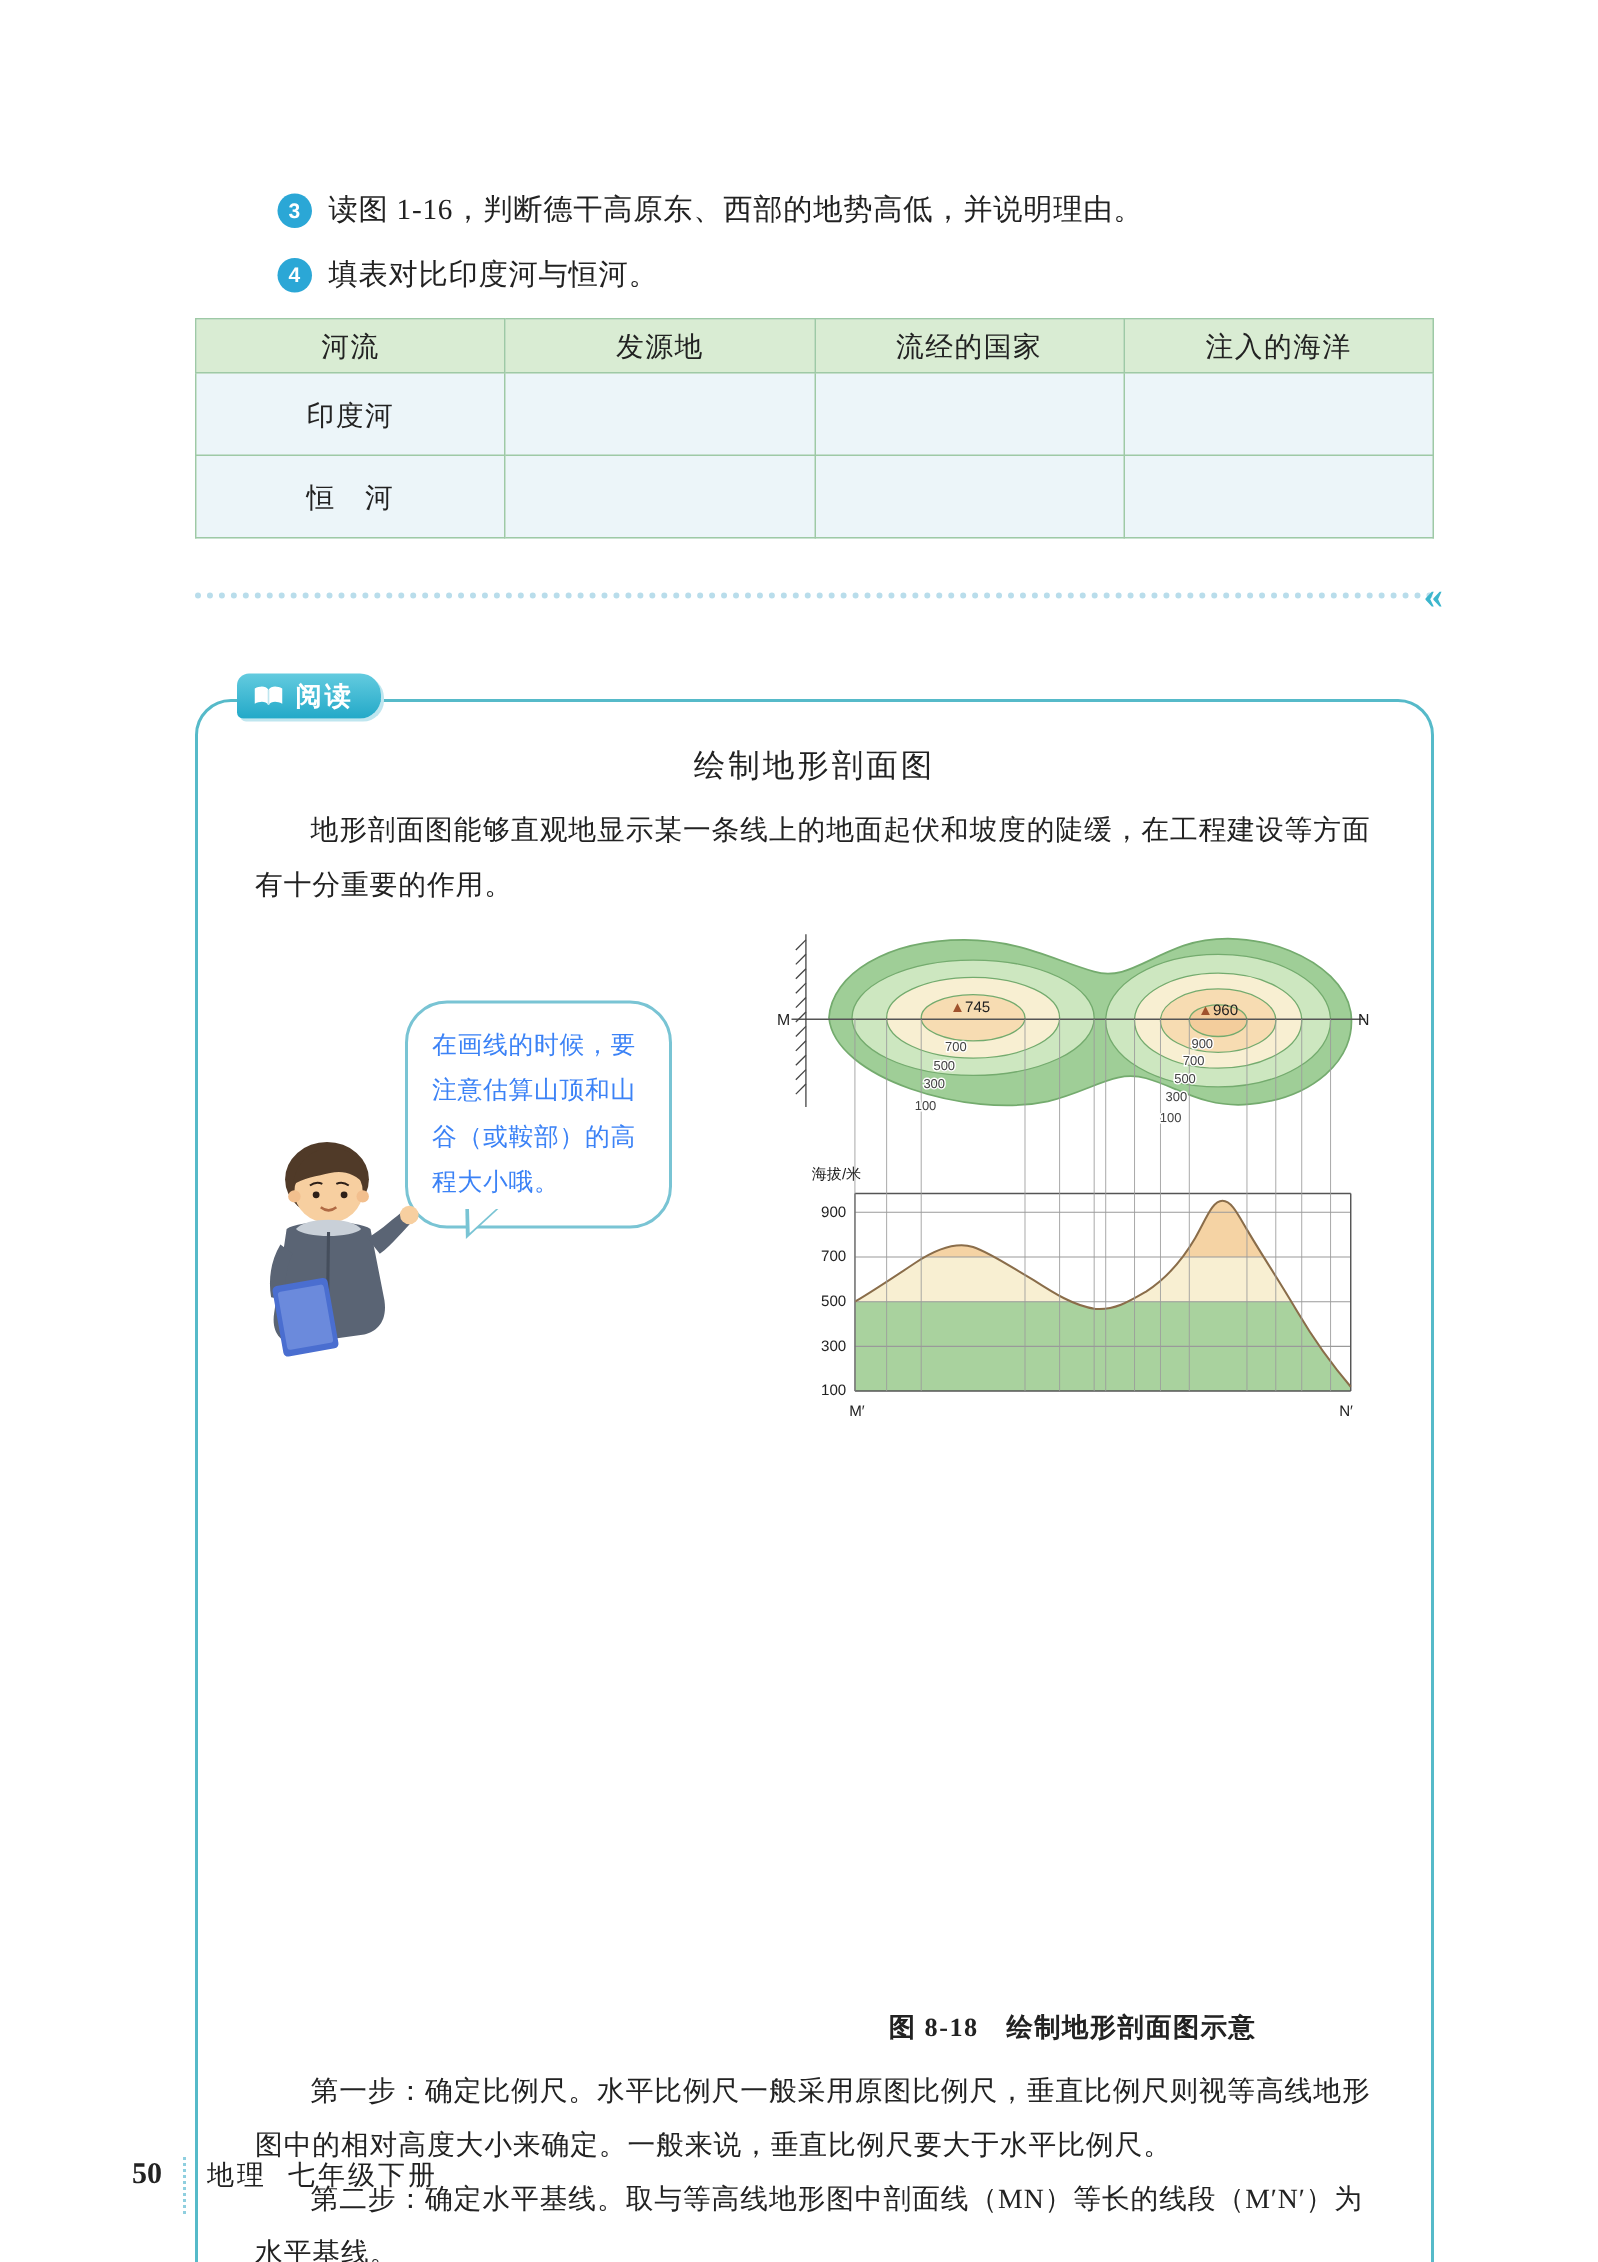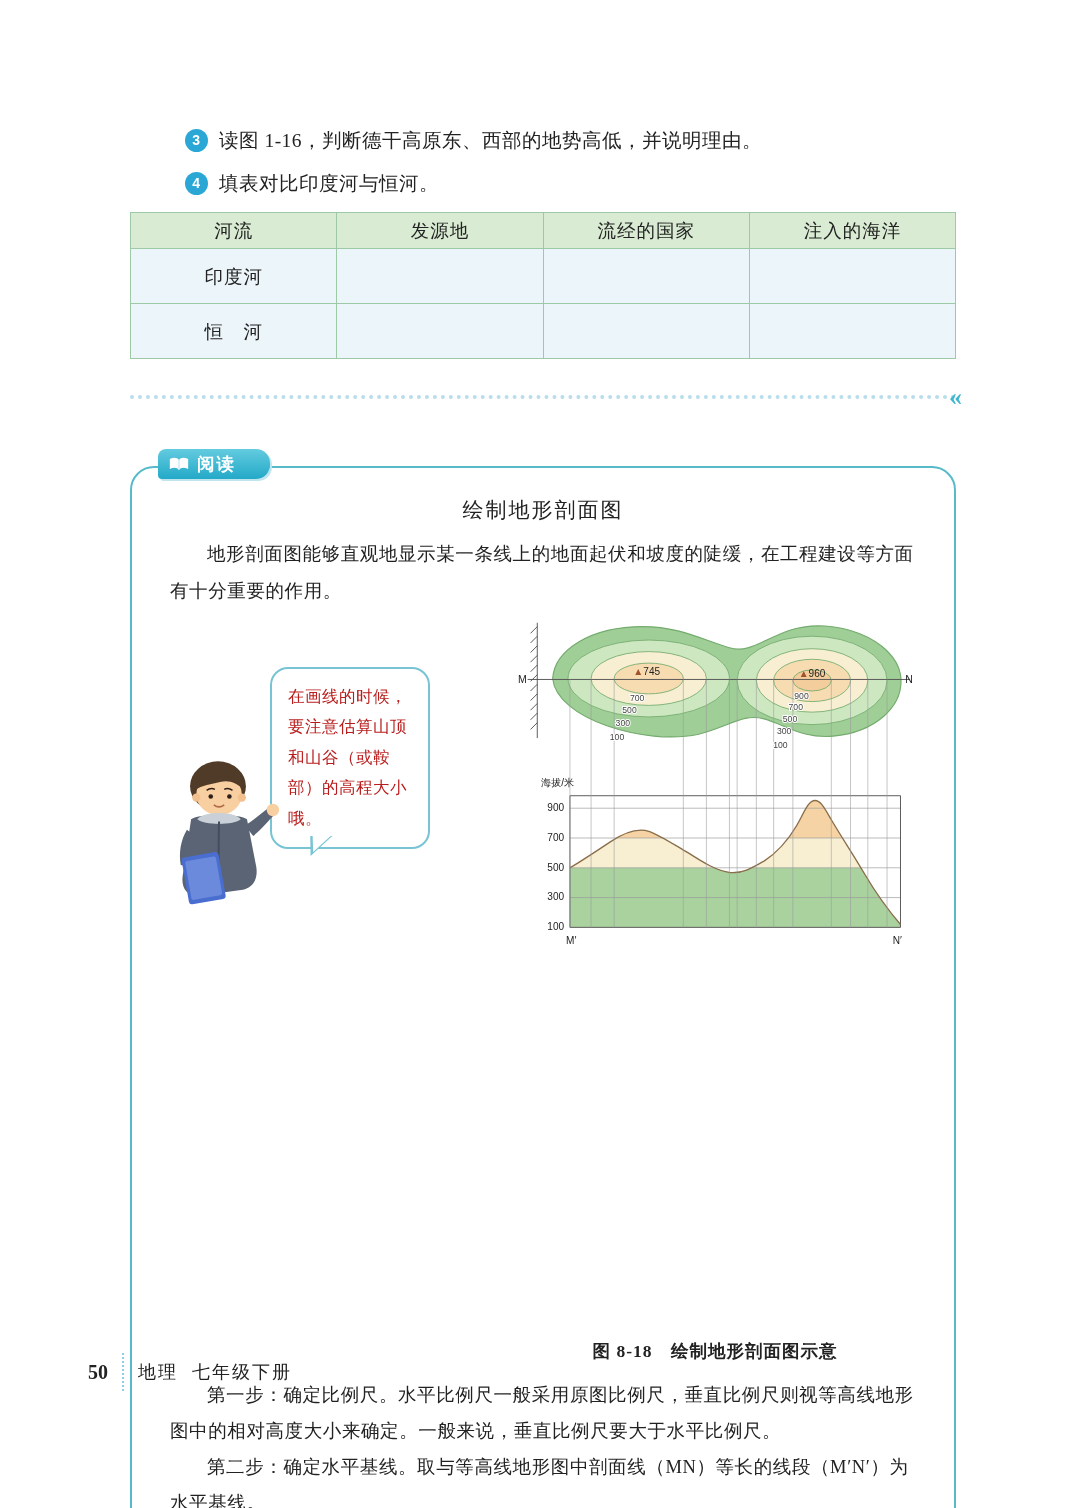--- a/index.html
+++ b/index.html
@@ -17,44 +17,44 @@
   table.cmp { width:100%; border-collapse:collapse; margin-top:10px; }
   table.cmp th, table.cmp td { border:1px solid #9ec9a6; text-align:center; font-size:18.5px; font-weight:normal; letter-spacing:1px; }
   table.cmp th { background:#d9ecd3; height:36px; }
   table.cmp td { background:#ecf5f9; height:55px; }
 
   
   .divider { position:relative; margin-top:36px; border-top:4px dotted #b9ddeb; }
   .divider .chev { position:absolute; right:-6px; top:-17px; color:#3cb6cd; font-size:26px; font-weight:bold; }
 
   
-  .badge { position:relative; margin:50px 0 0 28px; width:112px; height:30px; border-radius:8px 14px 14px 4px;
+  .badge { position:relative; margin:50px 0 0 28px; width:96px; height:30px; border-radius:8px 14px 14px 4px;
            background:linear-gradient(180deg,#63cbdf 0%, #23a9c8 100%); display:flex; align-items:center; gap:7px;
            padding-left:10px; z-index:2; box-shadow:2px 2px 0 #bfe6ef; }
   .badge .label { color:#fff; font-weight:bold; font-size:17.5px; letter-spacing:2px; font-family:"Liberation Sans", sans-serif; }
 
   
   .rbox { margin-top:-13px; border:2px solid #56bac9; border-radius:24px; padding:28px 38px 30px; background:#fff; }
   .rtitle { text-align:center; font-size:21px; font-weight:normal; letter-spacing:2px; margin-bottom:12px; }
   .para { text-indent:2em; font-size:18.5px; line-height:1.95; letter-spacing:0.6px; }
 
   
   .figure { position:relative; height:372px; margin-top:8px; }
-  .bubble { position:absolute; left:100px; top:50px; width:160px; border:2px solid #79c4d4; border-radius:18px;
-            background:#fff; padding:13px 16px; font-size:16.5px; line-height:1.85; color:#b91c1c; letter-spacing:0.5px; }
+  .bubble { position:absolute; left:100px; top:50px; width:178px; border:2px solid #79c4d4; border-radius:28px;
+            background:#fff; padding:13px 16px; font-size:16.5px; line-height:1.85; color:#3b82f6; letter-spacing:0.5px; }
   .bubble::before { content:""; position:absolute; left:30px; bottom:-20px; border:11px solid transparent; border-top:20px solid #79c4d4; transform:skewX(-28deg); }
   .bubble::after  { content:""; position:absolute; left:34px; bottom:-14px; border:9px solid transparent;  border-top:16px solid #fff;     transform:skewX(-28deg); }
   .boy { position:absolute; left:-18px; top:134px; width:132px; height:176px; }
   .terrain { position:absolute; left:344px; top:0; width:404px; height:344px; }
   .caption { margin-left:330px; width:430px; text-align:center; font-size:17.5px; font-weight:bold; letter-spacing:1px; margin-top:350px; margin-bottom:14px; }
 
   .steps p { text-indent:2em; font-size:18.5px; line-height:1.95; letter-spacing:0.6px; }
 
   
-  .footer { position:absolute; left:88px; top:1353px; display:flex; align-items:center; gap:14px; }
+  .footer { position:absolute; left:88px; top:1438px; display:flex; gap:14px; }
   .footer .num { font-size:20px; font-weight:bold; }
   .footer .sep { height:38px; border-left:2px dotted #8fcfdf; }
   .footer .txt { font-size:18px; letter-spacing:2px; }
 
   svg text { font-family:"Liberation Sans", sans-serif; }
 </style>
 </head>
 <body>
 
 <div class="page">

